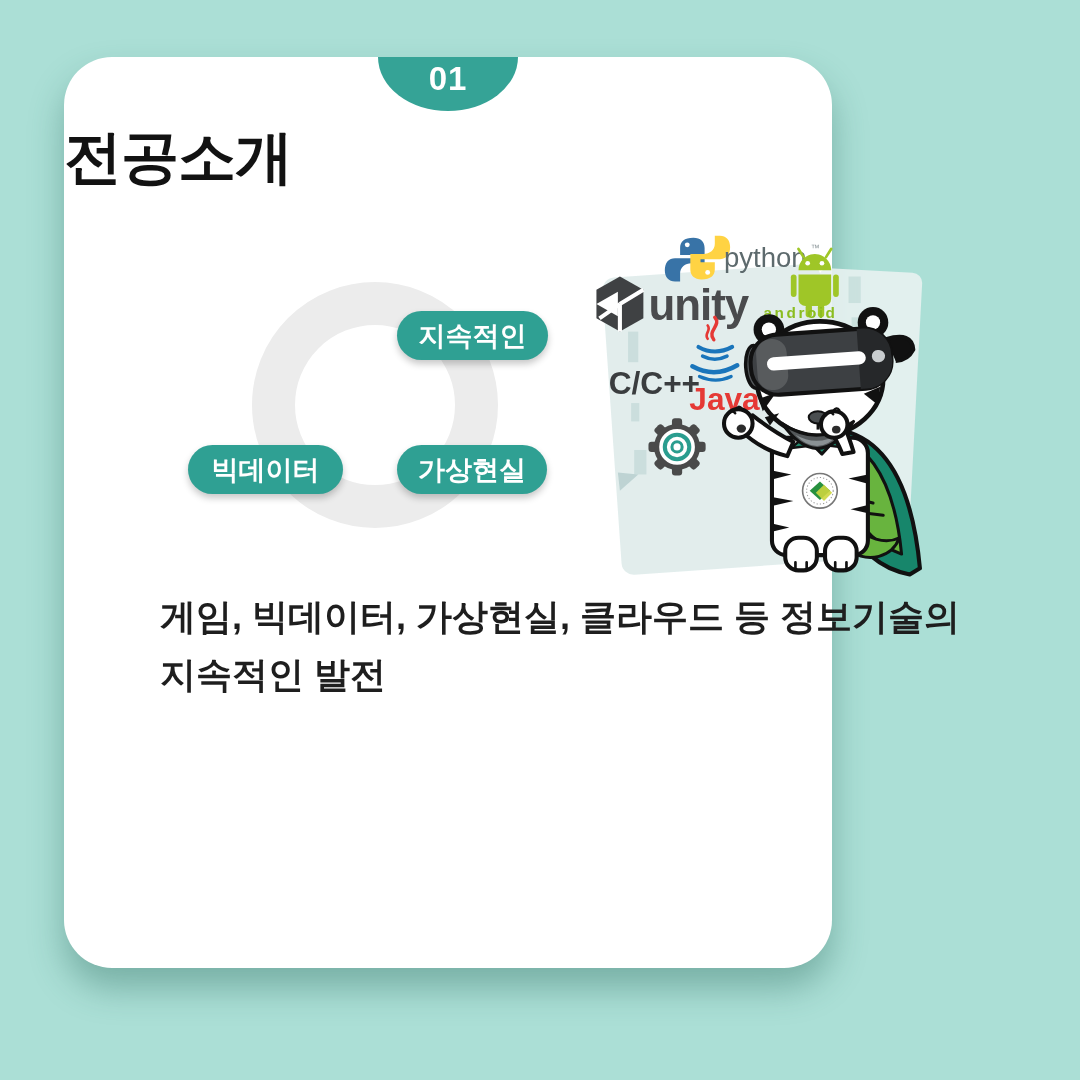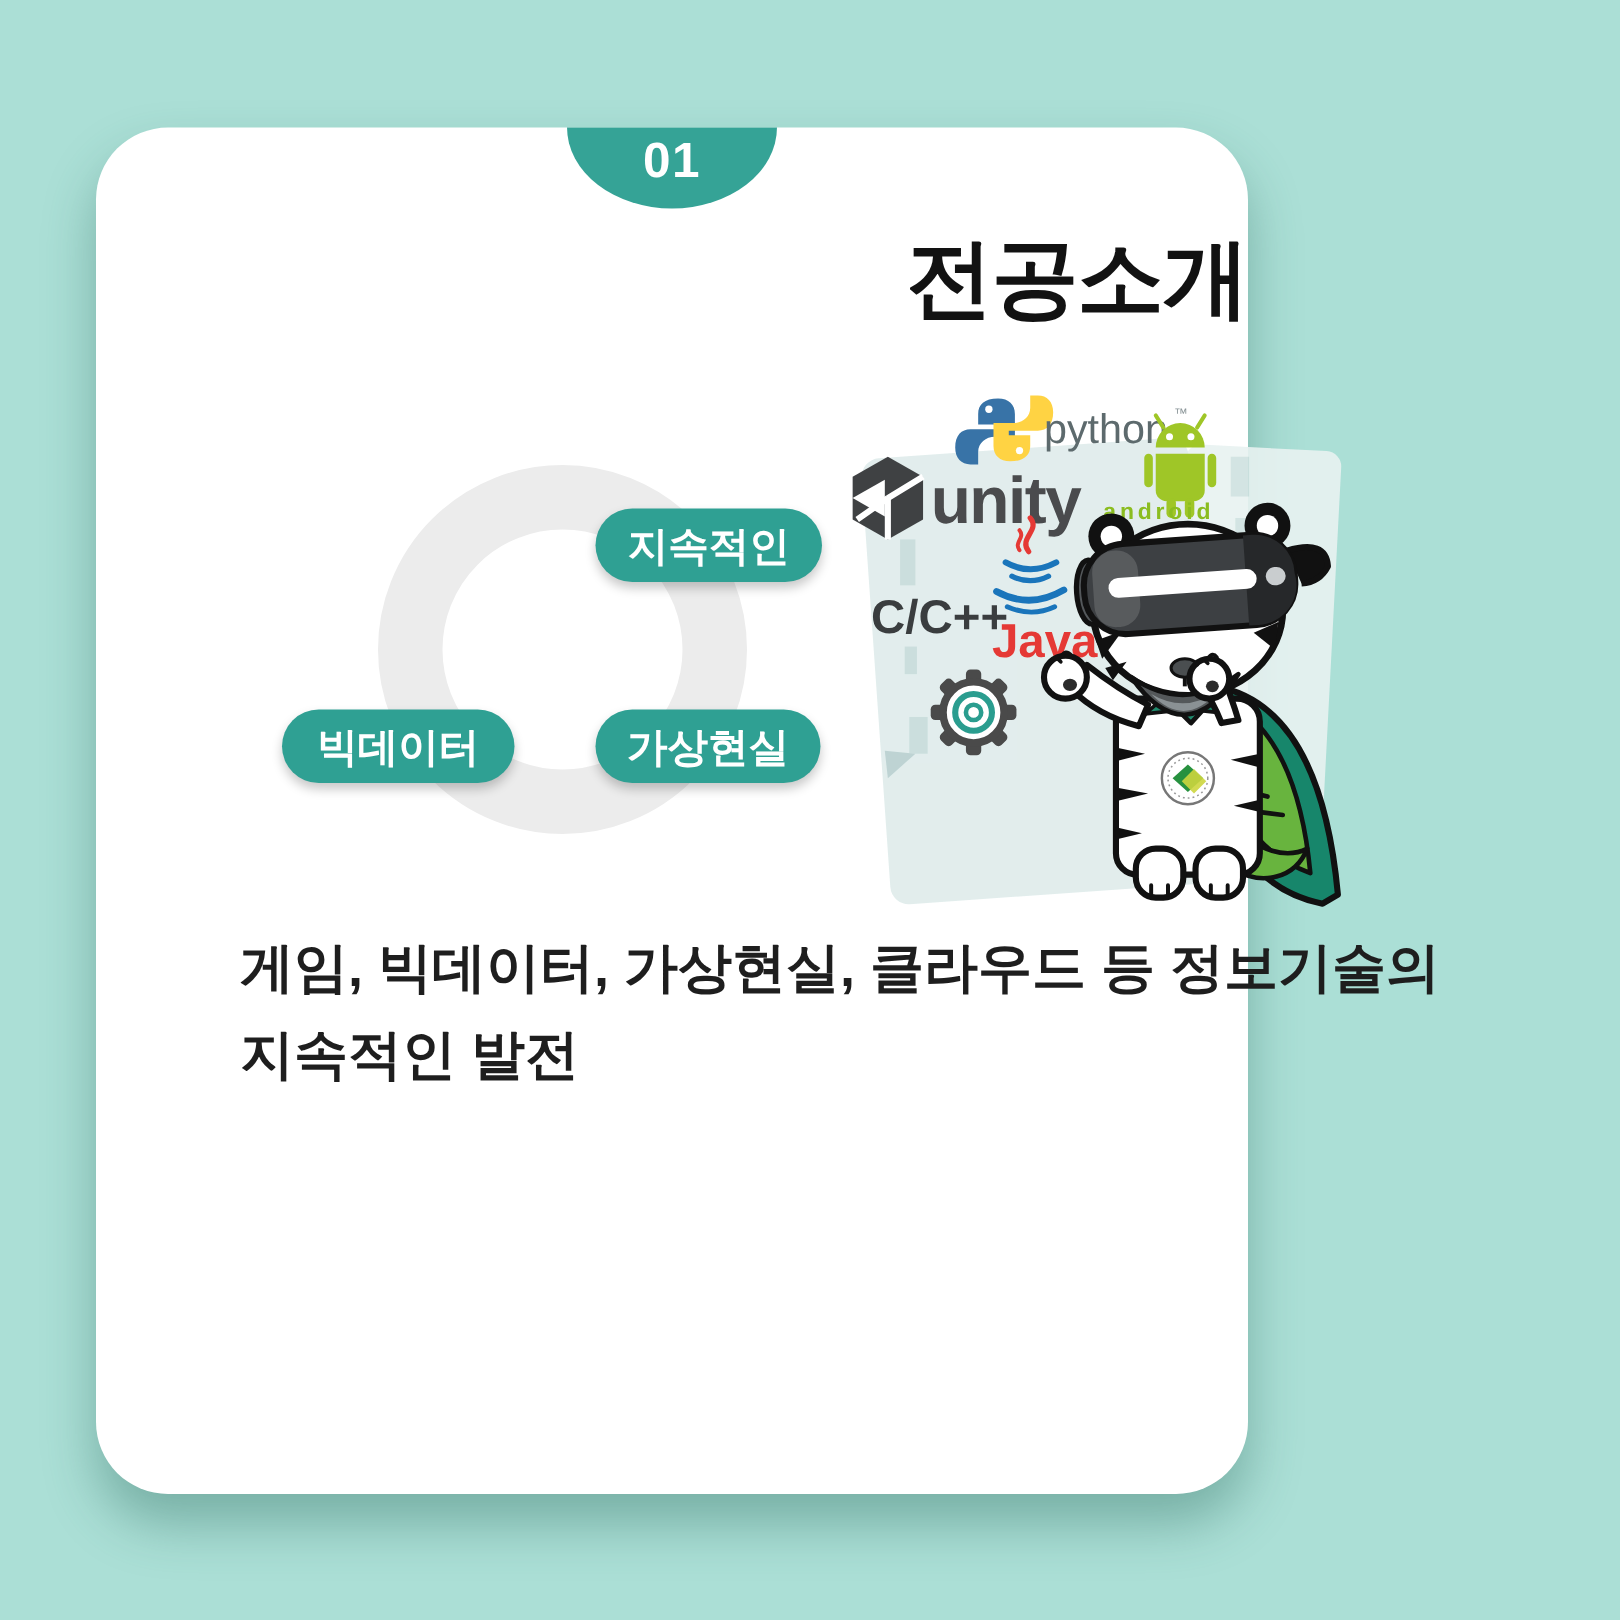--- a/index.html
+++ b/index.html
@@ -5,52 +5,51 @@
   html,body{margin:0;padding:0;}
   body{
     width:1080px;height:1080px;position:relative;overflow:hidden;
     background:#abdfd6;
     font-family:"Liberation Sans","DejaVu Sans",sans-serif;
   }
   .card{
     position:absolute;left:64px;top:57px;width:768px;height:911px;
     background:#ffffff;border-radius:48px;
     box-shadow:0 20px 34px rgba(38,99,88,0.38);
-    margin-top:28px;
   }
   
   .badge{
     position:absolute;top:0;left:50%;transform:translateX(-50%);
     width:140px;height:54px;background:#35a396;
     border-radius:0 0 70px 70px / 0 0 54px 54px;
     color:#ffffff;font-size:33px;font-weight:700;
     text-align:center;line-height:44px;letter-spacing:1px;
   }
   .title{
     position:absolute;top:62px;left:0;width:100%;
-    text-align:right;font-size:58px;font-weight:900;color:#121212;
+    text-align:left;font-size:58px;font-weight:900;color:#121212;
     letter-spacing:-1px;
   }
   
   .ring{
     position:absolute;left:188px;top:225px;width:246px;height:246px;
     box-sizing:border-box;border:43px solid #ececec;border-radius:50%;
   }
   .pill{
     position:absolute;height:49px;background:#2fa093;border-radius:25px;
     color:#ffffff;font-size:27px;font-weight:600;
     display:flex;align-items:center;justify-content:center;
     box-shadow:0 4px 7px rgba(0,0,0,0.22);
   }
   .p1{left:136px;top:255px;width:145px;}
   .p2{left:333px;top:254px;width:151px;}
   .p3{left:124px;top:388px;width:155px;}
   .p4{left:333px;top:388px;width:150px;}
   .illustration{
-    position:absolute;left:483px;top:160px;width:398px;height:368px;
+    position:absolute;left:511px;top:160px;width:398px;height:368px;
   }
   .paragraph{
     position:absolute;left:96px;top:531px;width:810px;
     font-size:36px;line-height:58px;color:#1e1e1e;font-weight:600;
   }
   .paragraph .b{color:#1e1e1e;white-space:pre-wrap;}
   .paragraph .t{color:#1f9488;font-weight:700;}
   svg text{font-family:"Liberation Sans","DejaVu Sans",sans-serif;}
 </style>
 </head>

